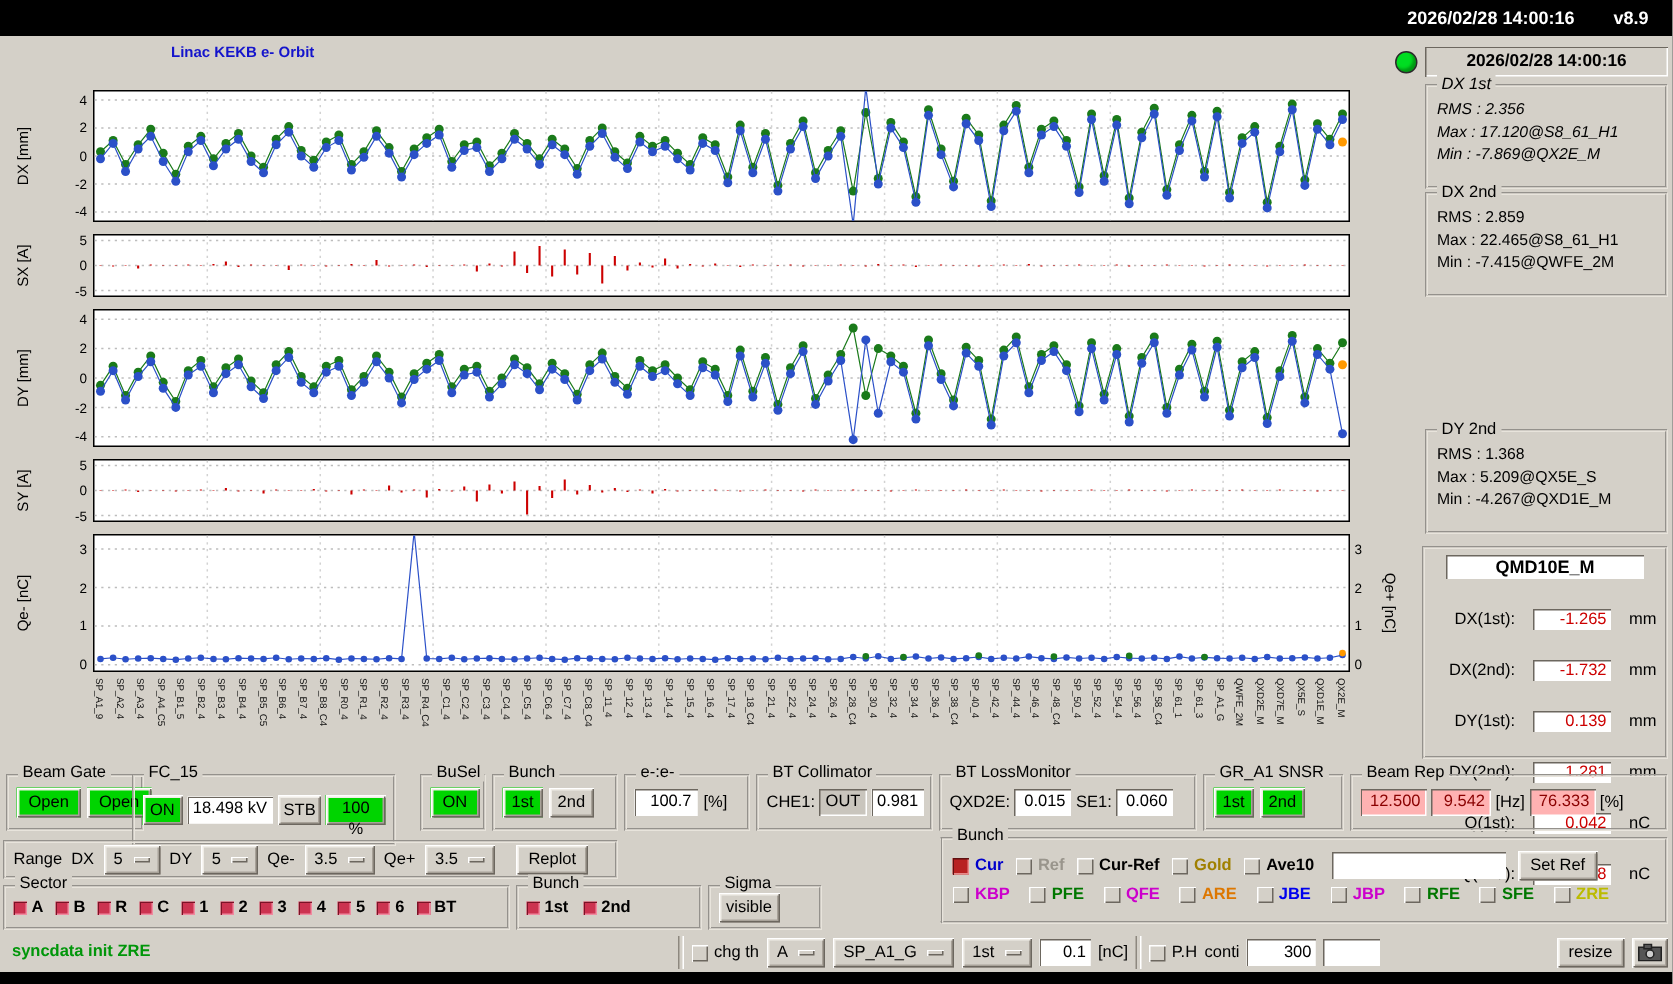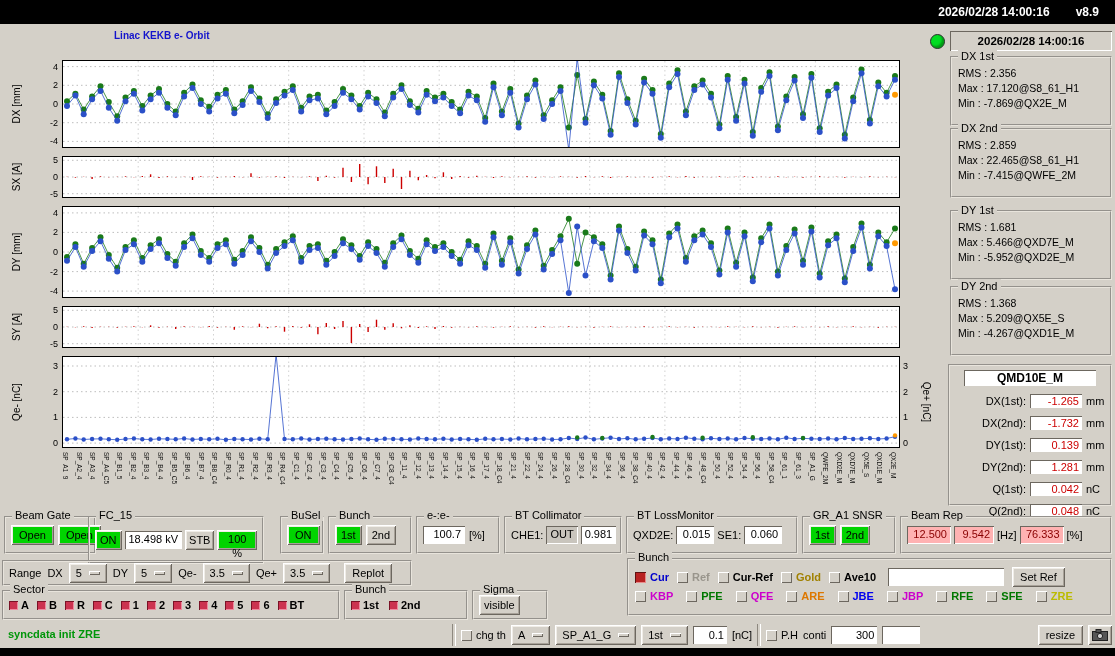--- a/index.html
+++ b/index.html
@@ -55,21 +55,21 @@
         background:#00dd22;border:1px solid #2a2a2a;box-shadow:inset -2px -2px 2px #009914;}
   .timebox{position:absolute;left:950px;top:31px;width:162px;height:20px;background:#d4d0c8;
         box-shadow:inset 1px 1px 0 #6c675f,inset -1px -1px 0 #ffffff;display:flex;align-items:center;
         justify-content:center;font-size:11.5px;font-weight:bold;box-sizing:border-box;}
   .stat{position:absolute;left:950px;width:162px;height:70px;border:2px groove #e8e4dc;
         padding:8px 6px 2px 6px;box-sizing:border-box;font-size:10.5px;line-height:15px;white-space:nowrap;}
   .mon{position:absolute;left:948px;top:364px;width:164px;height:142px;border:2px groove #e8e4dc;
         box-sizing:border-box;padding:3px 4px;}
   .mon-title{display:block;margin:1px auto 4px auto;width:132px;text-align:center;font-weight:bold;
         font-size:12px;background:#fff;box-shadow:inset 1px 1px 0 #6c675f,inset -1px -1px 0 #ffffff;padding:1px 0;}
-  .mrow{display:flex;align-items:center;gap:4px;margin:8px 0;font-size:11px;justify-content:flex-end;}
+  .mrow{display:flex;align-items:center;gap:4px;margin:20px 0;font-size:11px;justify-content:space-between;}
   .mrow .mlab{width:56px;text-align:right;}
   .mrow .mval{width:52px;text-align:right;color:#cc0000;background:#fff;font-size:11px;padding:1px 3px;
         box-sizing:border-box;box-shadow:inset 1px 1px 0 #6c675f,inset -1px -1px 0 #ffffff;}
   .mrow .munit{width:20px;text-align:left;}
 
   .statusmsg{position:absolute;left:8px;top:628px;font-size:11px;font-weight:bold;color:#00960a;}
   .statusrow{position:absolute;left:452px;top:624px;width:660px;display:flex;align-items:center;gap:5px;}
   .push{margin-left:auto;}
   .srow{display:flex;align-items:center;gap:8px;}
   .camsvg{display:block;}
@@ -998,37 +998,31 @@
       <span class="xlab" style="left: 780.705px;">QXD2E_M</span>
       <span class="xlab" style="left: 794.279px;">QXD7E_M</span>
       <span class="xlab" style="left: 807.852px;">QX5E_S</span>
       <span class="xlab" style="left: 821.426px;">QXD1E_M</span>
       <span class="xlab" style="left: 835px;">QX2E_M</span>
     </div>
 
   <div class="lamp"></div>
   <div class="timebox">2026/02/28 14:00:16</div>
 
-  <div class="stat" style="top:56px;">
+  <div class="stat" style="top:56px;font-style:italic;">
     <span class="glabel">DX 1st</span>
     <div>RMS : 2.356</div>
     <div>Max : 17.120@S8_61_H1</div>
     <div>Min : -7.869@QX2E_M</div>
   </div>
   <div class="stat" style="top:128px;">
     <span class="glabel">DX 2nd</span>
     <div>RMS : 2.859</div>
     <div>Max : 22.465@S8_61_H1</div>
     <div>Min : -7.415@QWFE_2M</div>
-  </div>
-  <div class="stat" style="top:210px;">
-    <span class="glabel">DY 1st</span>
-    <div>RMS : 1.681</div>
-    <div>Max : 5.466@QXD7E_M</div>
-    <div>Min : -5.952@QXD2E_M</div>
   </div>
   <div class="stat" style="top:286px;">
     <span class="glabel">DY 2nd</span>
     <div>RMS : 1.368</div>
     <div>Max : 5.209@QX5E_S</div>
     <div>Min : -4.267@QXD1E_M</div>
   </div>
 
   <div class="mon">
     <span class="mon-title">QMD10E_M</span>

